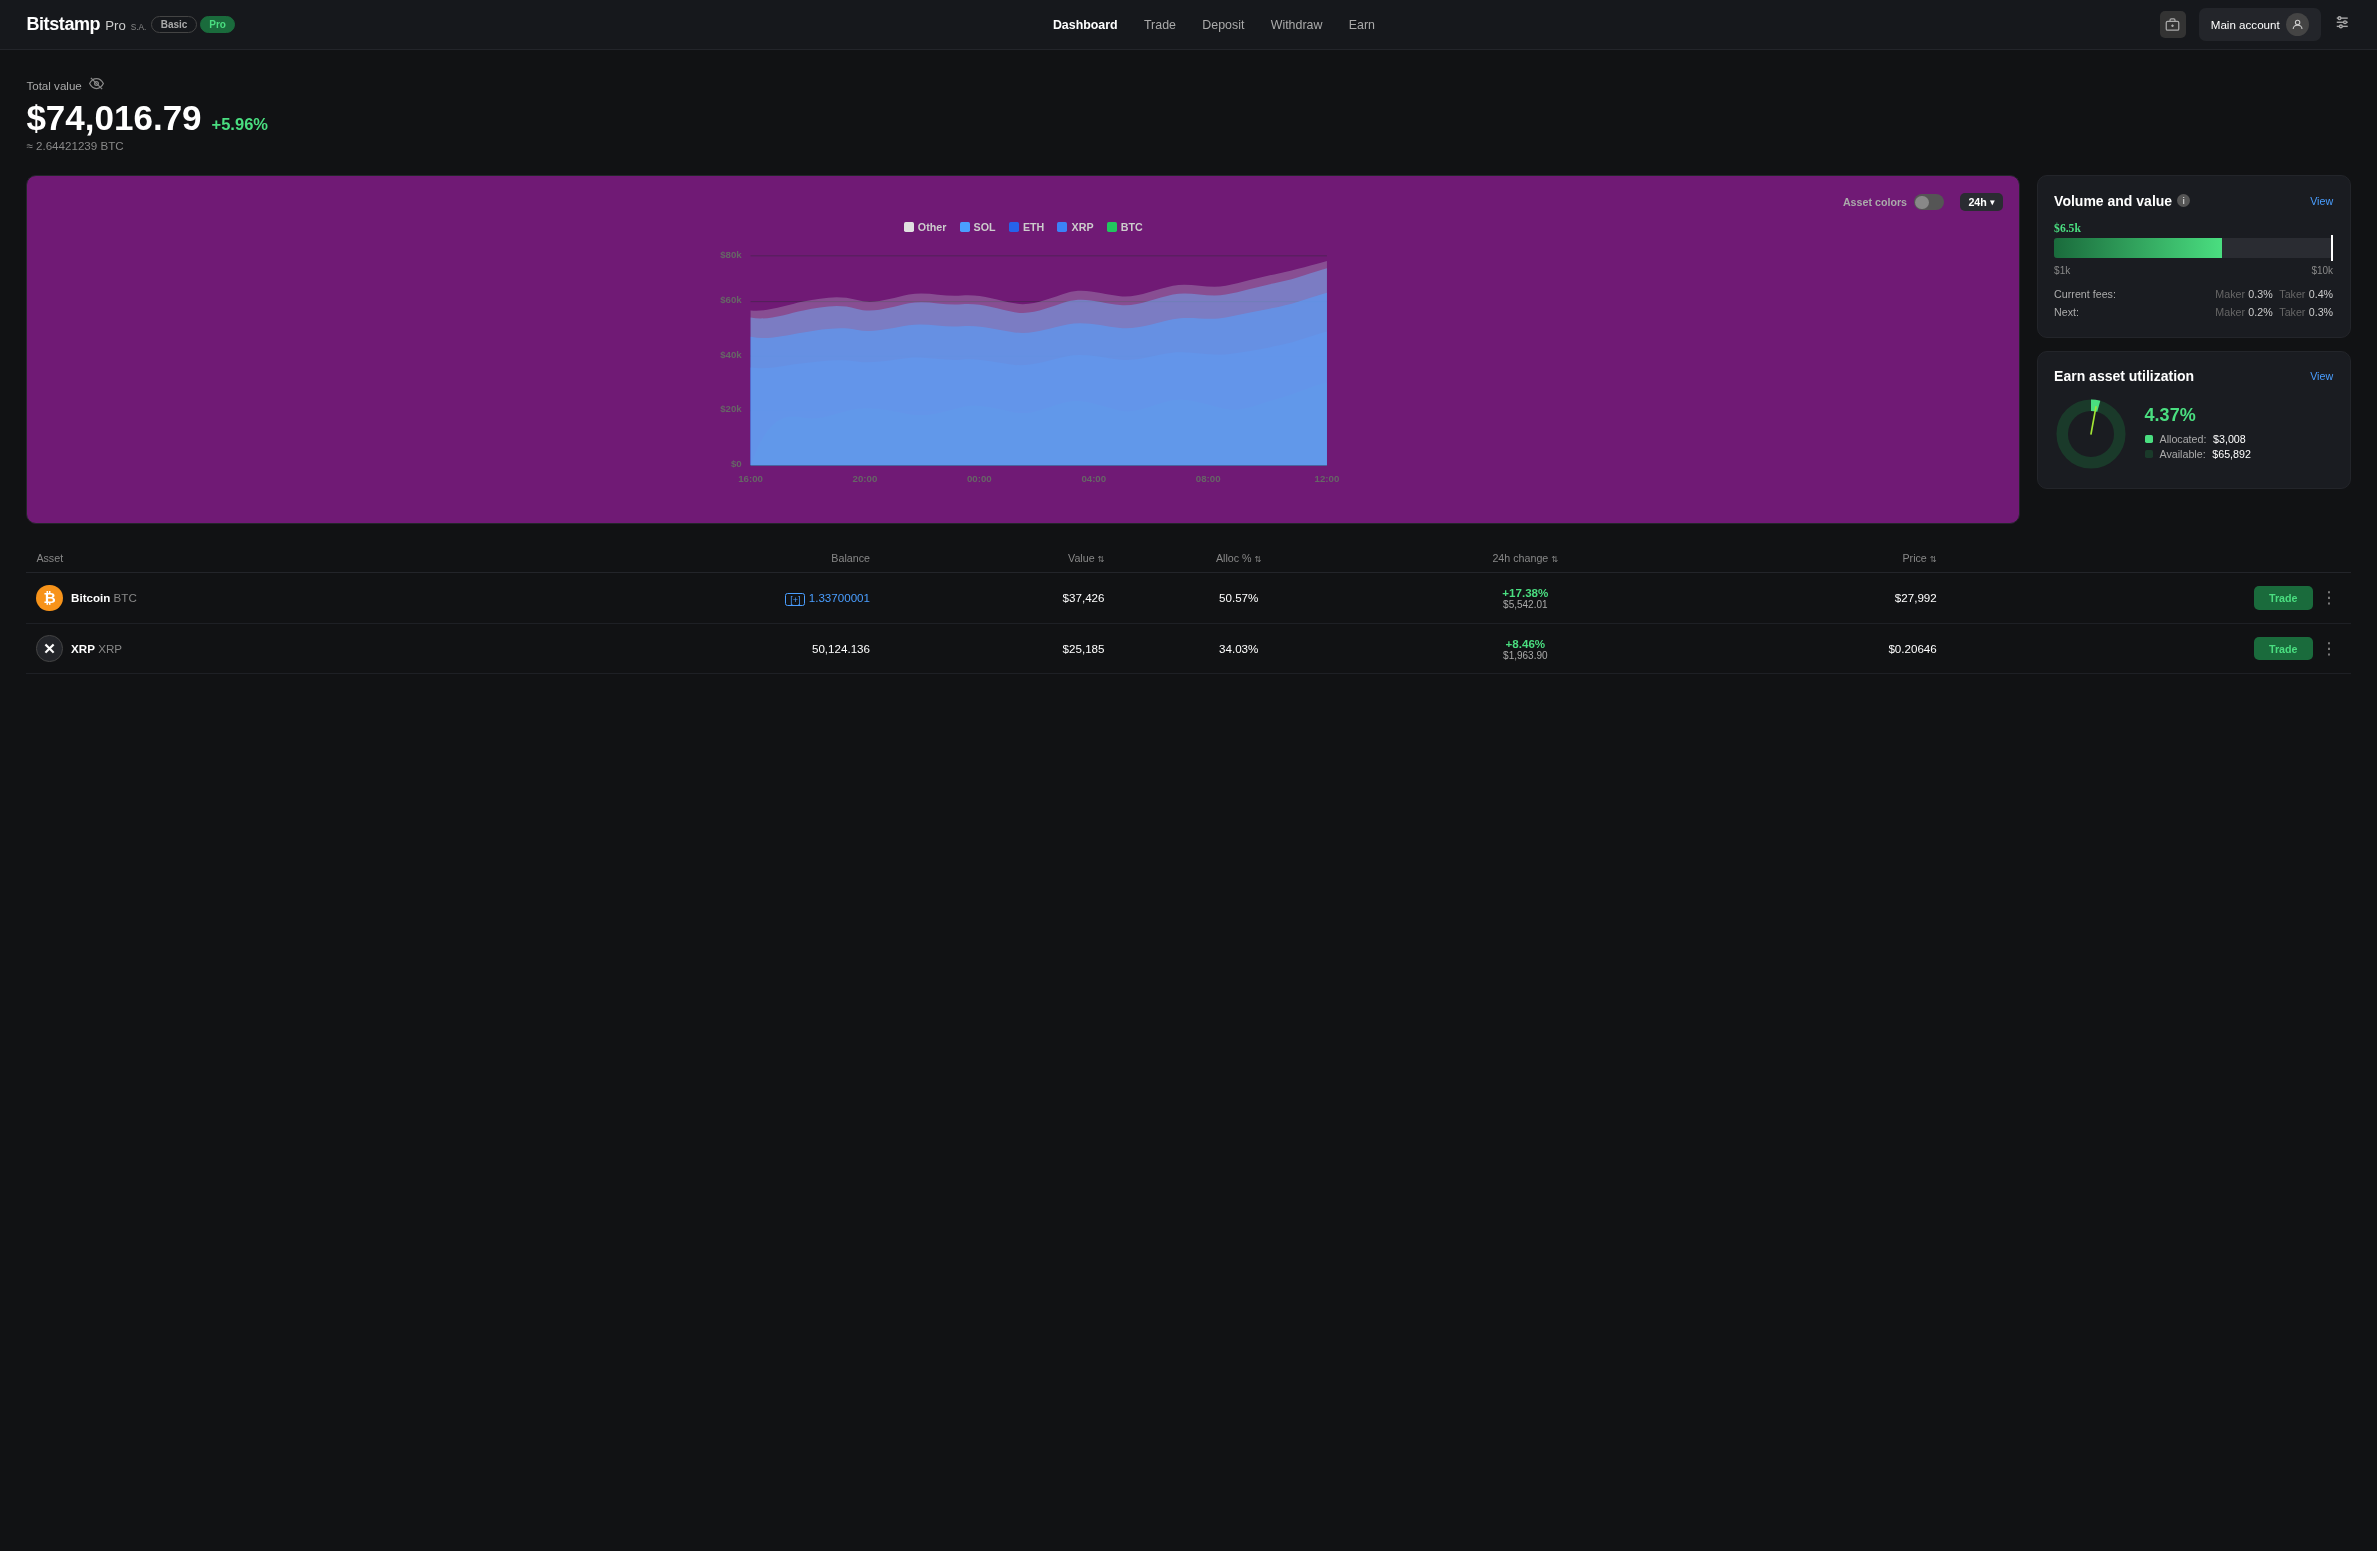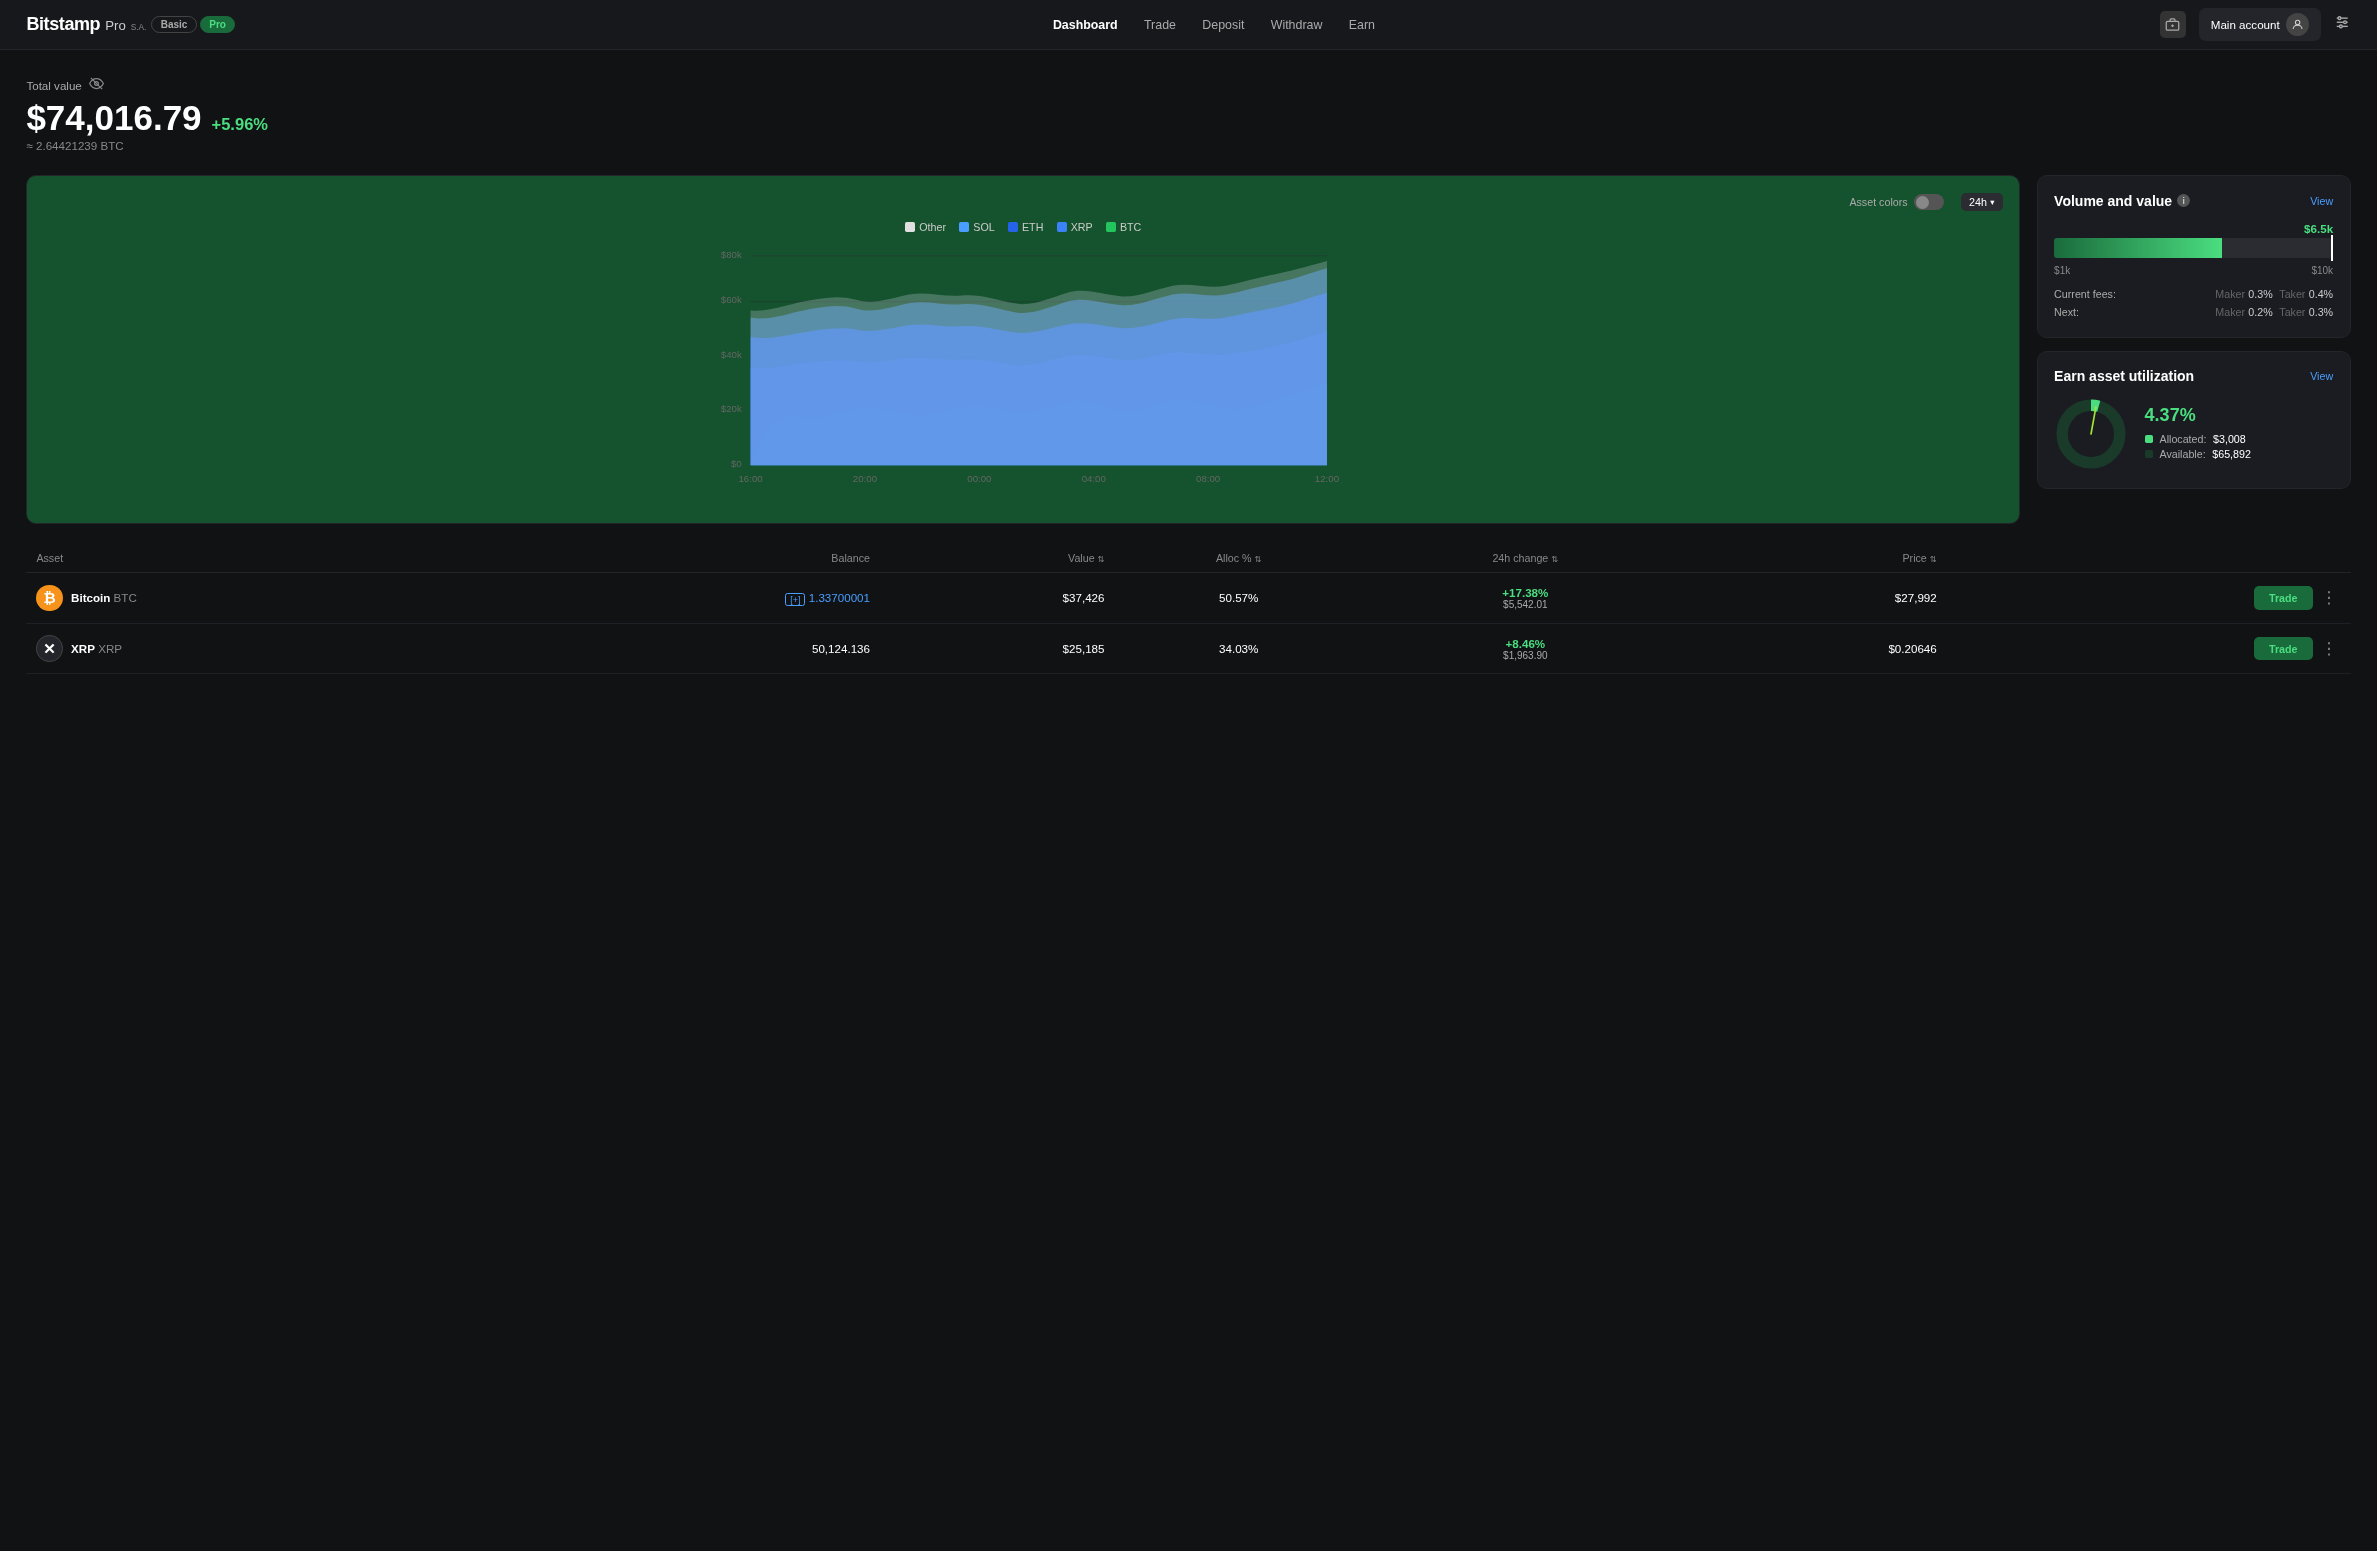--- a/index.html
+++ b/index.html
@@ -105,24 +105,25 @@
     
     .content-grid {
       display: grid;
       grid-template-columns: 1fr 314px;
       gap: 16.5px;
       align-items: start;
     }
 
     
     .chart-card {
-      background: #14532d;
+      background: #701a75;
       border-radius: 10px;
       padding: 16.5px;
       border: 0.8px solid #23252a;
+      font-weight: bold;
     }
     .chart-controls {
       display: flex;
       align-items: center;
       justify-content: flex-end;
       gap: 16.5px;
       margin-bottom: 10px;
     }
     .asset-colors-toggle {
       display: flex; align-items: center; gap: 6.6px; color: #aaa; font-size: 10.7px;
@@ -176,22 +177,23 @@
     .info-icon {
       width: 13.2px; height: 13.2px; border-radius: 50%; background: #555;
       display: inline-flex; align-items: center; justify-content: center;
       font-size: 8.3px; color: #ccc; cursor: pointer;
     }
     .view-link { color: #4a9eff; font-size: 10.7px; cursor: pointer; text-decoration: none; }
 
     
     .progress-container { position: relative; margin-bottom: 6.6px; }
     .progress-label-top {
-      text-align: right; color: #4ade80; font-size: 11.6px; font-weight: 600;
+      text-align: left; color: #4ade80; font-size: 11.6px; font-weight: 600;
       margin-bottom: 3.3px;
+      font-family: Liberation Serif, serif;
     }
     .progress-bar-bg {
       width: 100%; height: 20px; background: #2a2c32; border-radius: 3.3px;
       position: relative; overflow: visible;
     }
     .progress-bar-fill {
       height: 100%; border-radius: 3.3px 0 0 3.3px;
       background: linear-gradient(90deg, #1a6b3c, #4ade80);
     }
     .progress-marker {

